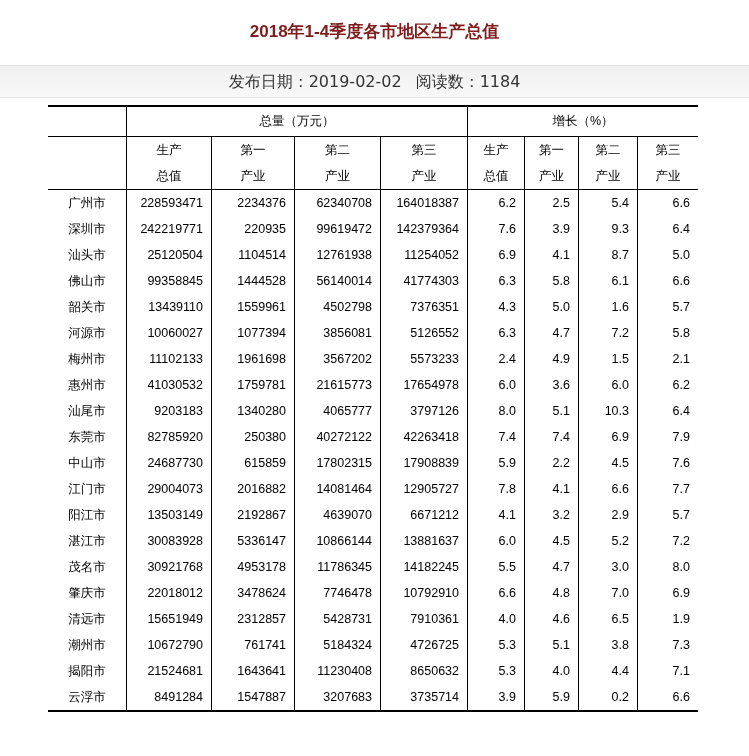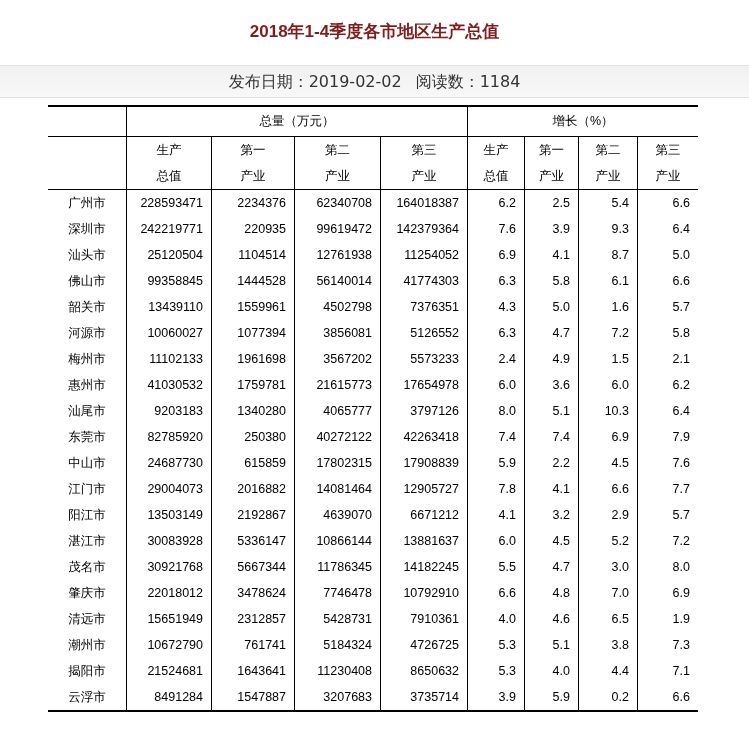--- a/index.html
+++ b/index.html
@@ -218,21 +218,21 @@
         <td class="num vl">10866144</td>
         <td class="num vl">13881637</td>
         <td class="num vl">6.0</td>
         <td class="num vl">4.5</td>
         <td class="num vl">5.2</td>
         <td class="num vl">7.2</td>
       </tr>
       <tr>
         <td class="city">茂名市</td>
         <td class="num vl">30921768</td>
-        <td class="num vl">5667344</td>
+        <td class="num vl">4953178</td>
         <td class="num vl">11786345</td>
         <td class="num vl">14182245</td>
         <td class="num vl">5.5</td>
         <td class="num vl">4.7</td>
         <td class="num vl">3.0</td>
         <td class="num vl">8.0</td>
       </tr>
       <tr>
         <td class="city">肇庆市</td>
         <td class="num vl">22018012</td>

